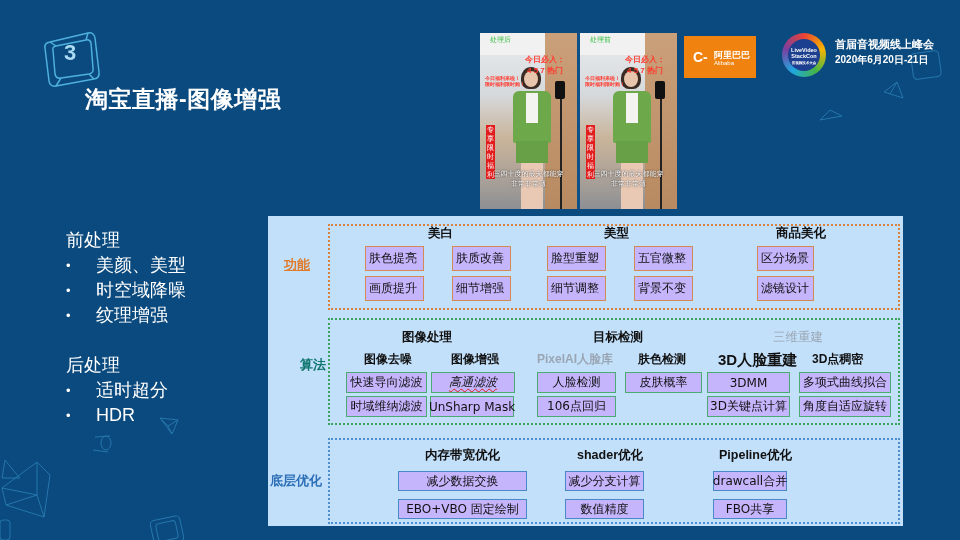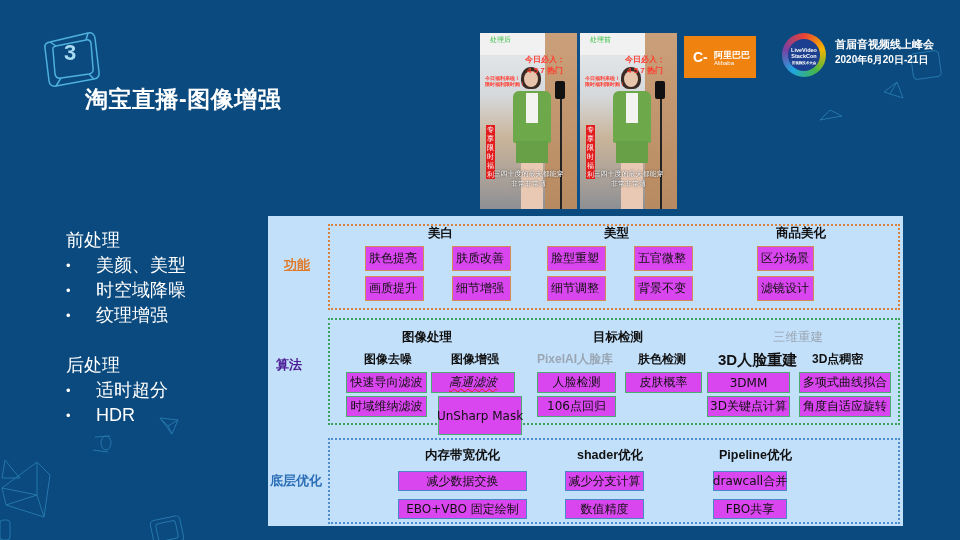--- a/index.html
+++ b/index.html
@@ -44,26 +44,26 @@
   .left-list .dot{width:30px;font-size:13px;}
   .left-list .gap{height:25px;}
   
   .panel{left:268px;top:216px;width:635px;height:310px;background:#c3e0fb;}
   .sec{position:absolute;box-sizing:border-box;}
   .sec-func{left:60px;top:8px;width:572px;height:86px;border:2px dotted #d9823f;}
   .sec-algo{left:60px;top:102px;width:572px;height:107px;border:2px dotted #3aa25a;}
   .sec-base{left:60px;top:222px;width:572px;height:86px;border:2px dotted #4c8ed0;}
   .row-label{position:absolute;font-size:13px;font-weight:bold;}
   .lab-func{left:16px;top:40px;color:#e07b2c;text-decoration:underline;}
-  .lab-algo{left:8px;top:140px;color:#4c1d95;text-align:center;}
+  .lab-algo{left:32px;top:140px;color:#0f766e;text-align:center;}
   .lab-base{left:2px;top:256px;color:#2c6fb6;text-align:center;}
   .grp{position:absolute;font-size:12.5px;font-weight:bold;color:#111;font-family:"DejaVu Serif","Liberation Serif",serif;}
   .grp.sans{font-family:"Liberation Sans","DejaVu Sans",sans-serif;}
   .grp.gray{color:#9aa6b3;}
-  .box{position:absolute;box-sizing:border-box;background:#d946ef;font-size:12px;color:#111;display:flex;align-items:center;justify-content:center;white-space:nowrap;}
+  .box{position:absolute;box-sizing:border-box;background:#c4b5fd;font-size:12px;color:#111;display:flex;align-items:center;justify-content:center;white-space:nowrap;}
   .box.o{border:1.5px solid #d38a55;font-family:"DejaVu Serif","Liberation Serif",serif;justify-content:flex-start;padding-left:3px;}
   .box.g{border:1.5px solid #4caa73;font-family:"DejaVu Sans","Liberation Sans",sans-serif;}
   .box.b{border:1.5px solid #4a89c8;font-family:"DejaVu Sans","Liberation Sans",sans-serif;}
   .squiggle{text-decoration:underline wavy #d22;text-decoration-thickness:1px;text-underline-offset:2px;font-style:italic;}
 </style>
 </head>
 <body>
 
 <svg class="deco" style="left:0;top:0" width="960" height="540">
   <g fill="none" stroke="#2f86bd" stroke-width="1" opacity="0.75">
@@ -208,21 +208,21 @@
   <div class="grp gray" style="left:505px;top:113px;font-weight:normal">三维重建</div>
   <div class="grp sans" style="left:96px;top:135px;font-size:12px">图像去噪</div>
   <div class="grp sans" style="left:183px;top:135px;font-size:12px">图像增强</div>
   <div class="grp sans gray" style="left:269px;top:135px;font-size:12px">PixelAI人脸库</div>
   <div class="grp sans" style="left:370px;top:135px;font-size:12px">肤色检测</div>
   <div class="grp sans" style="left:450px;top:135px;font-size:15px">3D人脸重建</div>
   <div class="grp sans" style="left:544px;top:135px;font-size:12px">3D点稠密</div>
   <div class="box g" style="left:78px;top:156px;width:81px;height:21px">快速导向滤波</div>
   <div class="box g" style="left:78px;top:180px;width:81px;height:21px">时域维纳滤波</div>
   <div class="box g squiggle" style="left:163px;top:156px;width:84px;height:21px">高通滤波</div>
-  <div class="box g" style="left:170px;top:180px;width:84px;height:39px">UnSharp Mask</div>
+  <div class="box g" style="left:162px;top:180px;width:84px;height:21px">UnSharp Mask</div>
   <div class="box g" style="left:269px;top:156px;width:79px;height:21px">人脸检测</div>
   <div class="box g" style="left:269px;top:180px;width:79px;height:21px">106点回归</div>
   <div class="box g" style="left:357px;top:156px;width:77px;height:21px">皮肤概率</div>
   <div class="box g" style="left:439px;top:156px;width:83px;height:21px">3DMM</div>
   <div class="box g" style="left:439px;top:180px;width:83px;height:21px">3D关键点计算</div>
   <div class="box g" style="left:531px;top:156px;width:92px;height:21px">多项式曲线拟合</div>
   <div class="box g" style="left:531px;top:180px;width:92px;height:21px">角度自适应旋转</div>
 
   <div class="sec sec-base"></div>
   <div class="grp sans" style="left:157px;top:231px">内存带宽优化</div>

